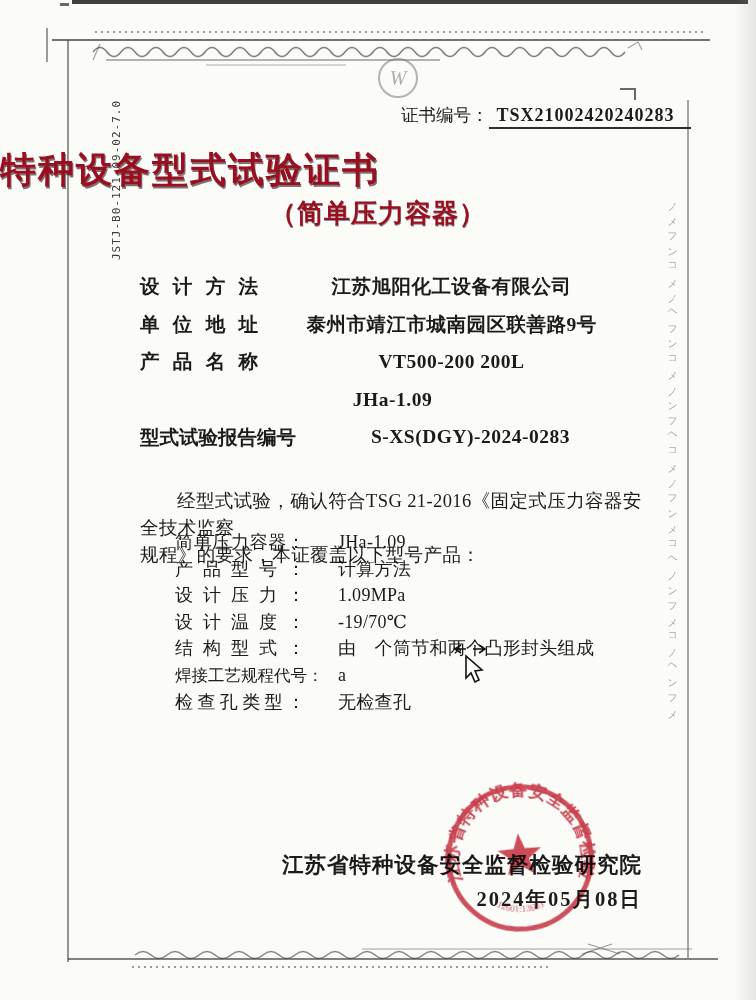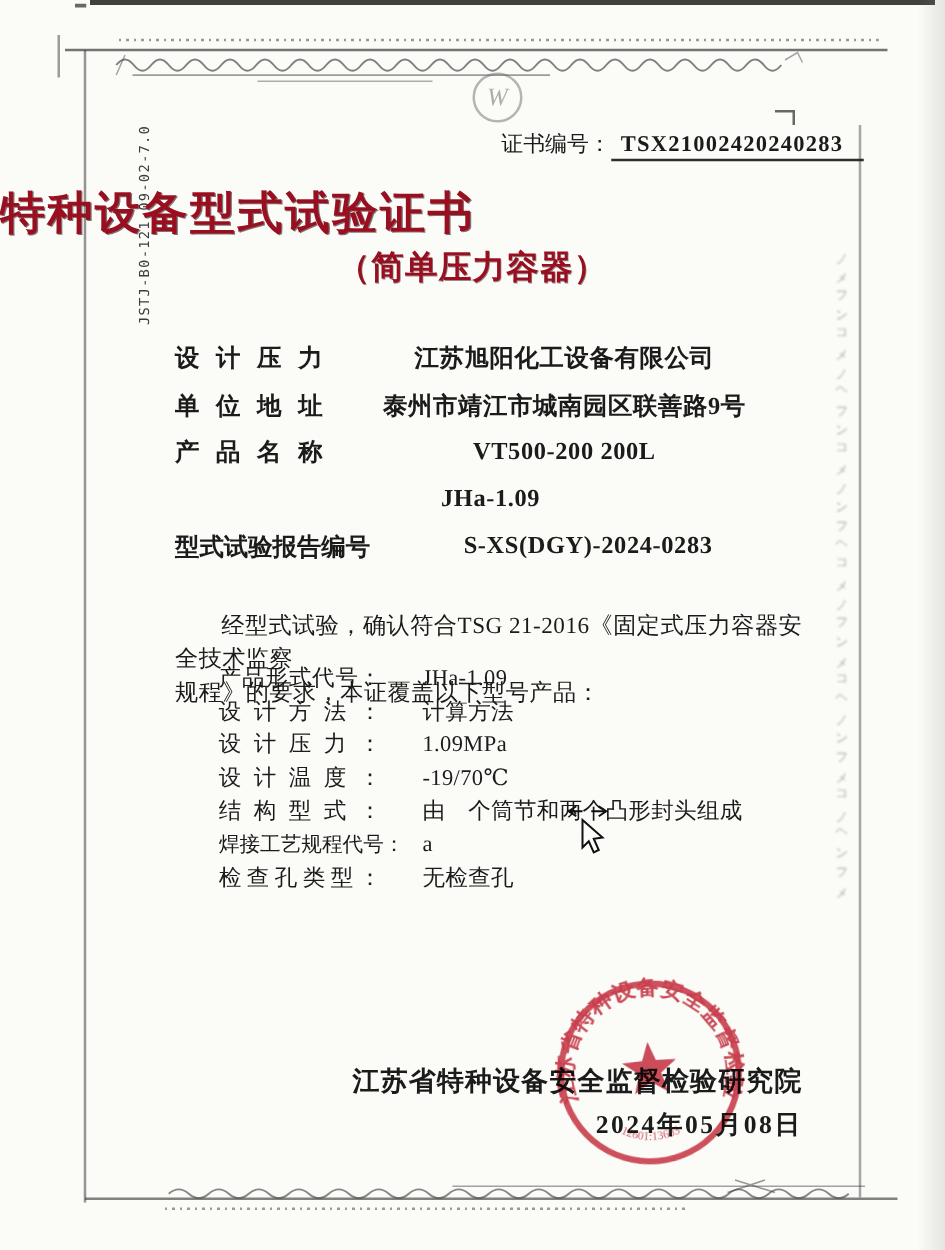--- a/index.html
+++ b/index.html
@@ -109,21 +109,21 @@
 
   <div class="certno">
     <span>证书编号：</span><span class="num">TSX21002420240283</span>
   </div>
   <div class="side-code">JSTJ-B0-121-09-02-7.0</div>
   <div class="title">特种设备型式试验证书</div>
   <div class="subtitle">（简单压力容器）</div>
 
   <div class="fields" id="fields">
   <div class="frow">
-    <span class="flabel w4">设计压力</span>
+    <span class="flabel w4">设计方法</span>
     <span class="fvalue">江苏旭阳化工设备有限公司</span>
   </div>
 
   <div class="frow">
     <span class="flabel w4">单位地址</span>
     <span class="fvalue">泰州市靖江市城南园区联善路9号</span>
   </div>
 
   <div class="frow">
     <span class="flabel w4">产品名称</span>
@@ -140,26 +140,26 @@
   </div>
 </div>
 
   <div class="statement">
     <div class="ind">经型式试验，确认符合TSG 21-2016《固定式压力容器安全技术监察</div>
     <div>规程》的要求，本证覆盖以下型号产品：</div>
   </div>
 
   <div class="specs" id="specs">
   <div class="srow">
-    <span class="slabel">产品形式代号：</span>
+    <span class="slabel">简单压力容器：</span>
     <span class="svalue">JHa-1.09</span>
   </div>
 
   <div class="srow">
-    <span class="slabel">设计方法：</span>
+    <span class="slabel">产品型号：</span>
     <span class="svalue">计算方法</span>
   </div>
 
   <div class="srow">
     <span class="slabel">设计压力：</span>
     <span class="svalue">1.09MPa</span>
   </div>
 
   <div class="srow">
     <span class="slabel">设计温度：</span>

